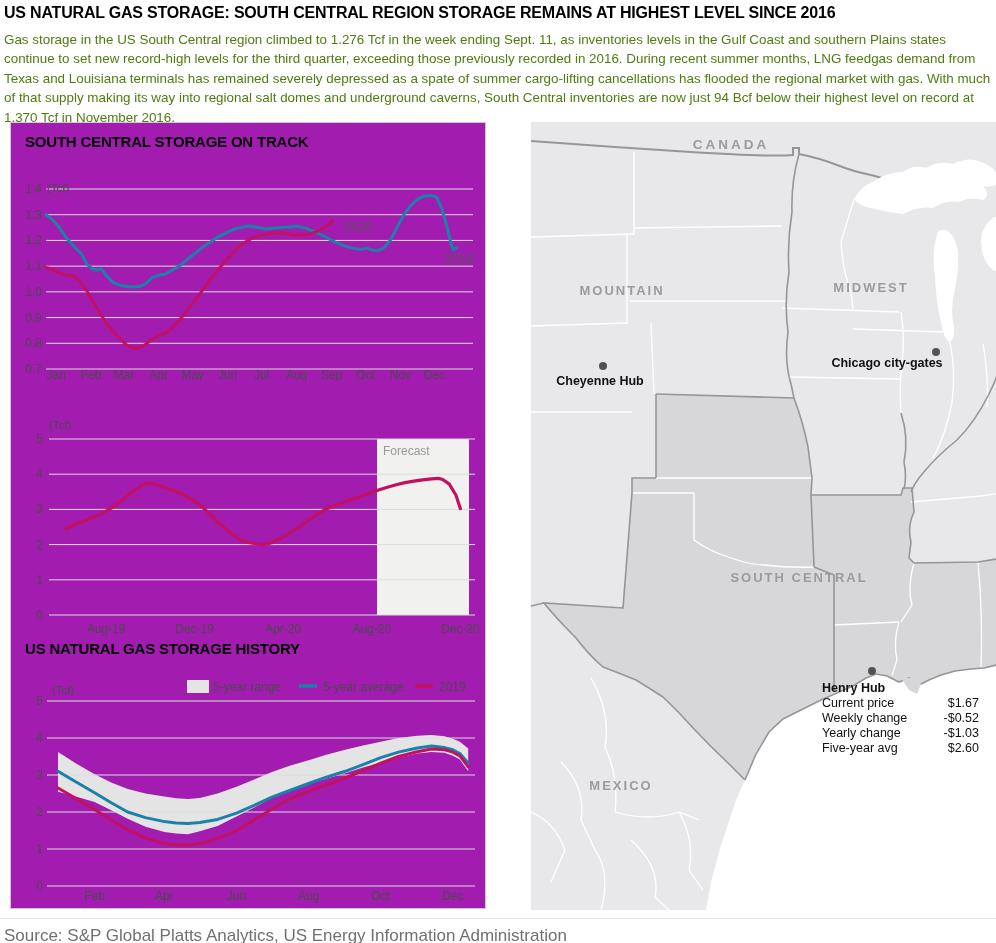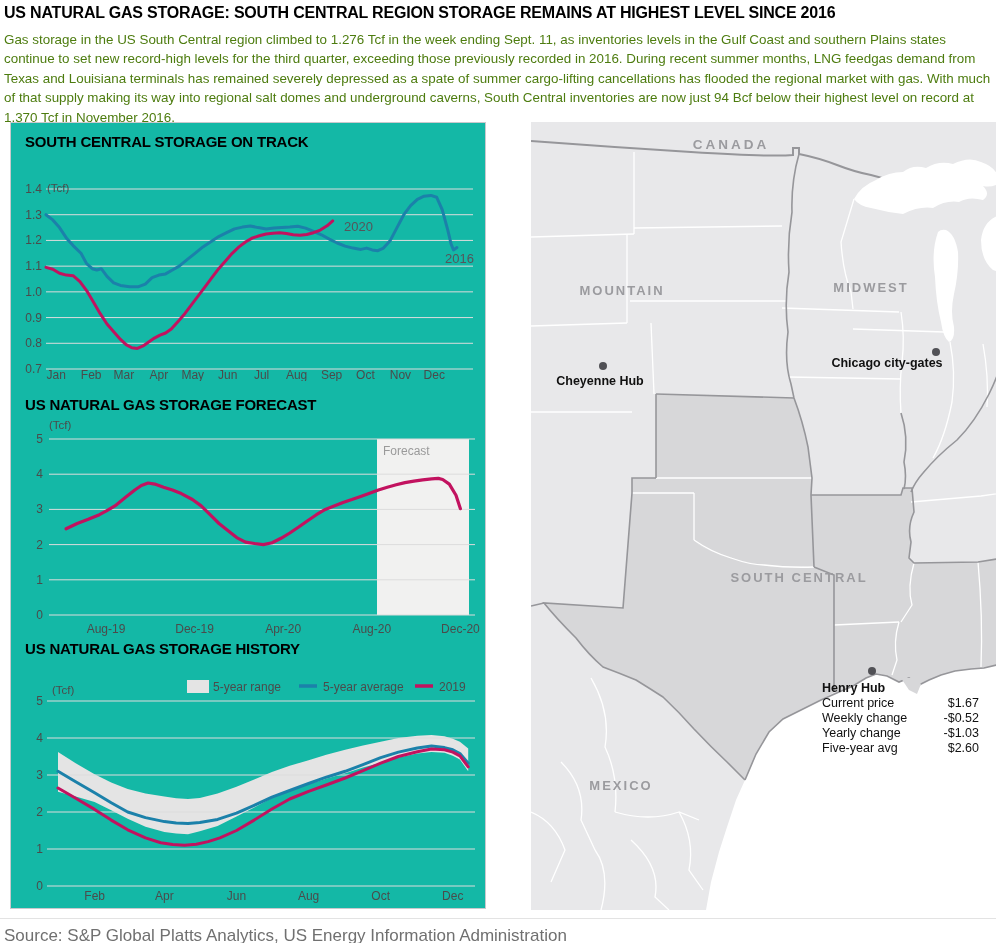--- a/index.html
+++ b/index.html
@@ -1,19 +1,19 @@
 <!DOCTYPE html>
 <html><head>
 <meta charset="utf-8">
 <style>
   html,body{margin:0;padding:0;background:#fff;}
   body{font-family:"Liberation Sans","DejaVu Sans",sans-serif;width:996px;height:943px;position:relative;overflow:hidden;}
   .headline{position:absolute;left:4px;top:4px;width:988px;font-size:16px;font-weight:bold;color:#000;letter-spacing:-0.2px;}
   .bodytext{position:absolute;left:4px;top:30px;width:989px;font-size:13.4px;line-height:19.4px;color:#4d7c0f;}
-  .chart-panel{position:absolute;left:10px;top:122px;width:476px;height:787px;border:1px solid #c9c9cd;background:#14b8a6;box-sizing:border-box;}
+  .chart-panel{position:absolute;left:10px;top:122px;width:476px;height:787px;border:1px solid #c9c9cd;background:#a21caf;box-sizing:border-box;}
   .map-panel{position:absolute;left:487px;top:122px;width:509px;height:788px;margin-left:44px;}
   .chart-title{position:absolute;left:14px;font-size:15px;font-weight:bold;color:#000;line-height:19px;letter-spacing:-0.2px;}
   .chart-svg{position:absolute;left:0;}
   .footer-rule{position:absolute;left:0;top:918px;width:996px;height:1px;background:#e3e3e3;}
   .source{position:absolute;left:4px;top:926px;font-size:17px;color:#707070;}
   svg text{font-family:"Liberation Sans","DejaVu Sans",sans-serif;}
 </style>
 </head>
 <body>
 
@@ -53,21 +53,20 @@
       <text x="320.5780821917808" y="200" font-size="12" fill="#4b4b4b" text-anchor="middle">Sep</text>
       <text x="354.44109589041096" y="200" font-size="12" fill="#4b4b4b" text-anchor="middle">Oct</text>
       <text x="389.4328767123288" y="200" font-size="12" fill="#4b4b4b" text-anchor="middle">Nov</text>
       <text x="423.2958904109589" y="200" font-size="12" fill="#4b4b4b" text-anchor="middle">Dec</text>
       <path d="M35.0,35.7 L41.8,40.9 L48.5,48.6 L55.3,58.9 L62.1,66.6 L70.0,74.3 L75.6,84.6 L81.3,89.7 L85.8,91.0 L90.3,89.7 L96.0,97.4 L102.7,103.9 L109.5,106.4 L118.5,107.7 L127.6,107.7 L134.3,105.1 L141.1,98.7 L147.9,96.1 L154.6,94.9 L161.4,91.0 L168.2,87.1 L176.1,80.7 L184.0,74.3 L191.9,67.9 L199.8,62.7 L207.7,57.6 L215.6,53.7 L223.5,49.9 L231.4,48.1 L239.3,47.0 L247.2,48.6 L255.1,49.9 L263.0,49.1 L270.9,48.6 L278.8,48.1 L286.7,47.3 L294.6,49.1 L302.5,52.4 L310.4,55.8 L318.3,60.1 L326.2,64.0 L334.1,67.1 L342.0,69.1 L349.9,70.4 L355.6,69.1 L361.2,70.9 L366.9,71.7 L372.5,69.1 L379.3,61.4 L386.0,48.6 L392.8,35.7 L399.6,26.7 L406.4,20.3 L413.1,17.2 L419.9,16.4 L425.6,18.2 L431.2,30.6 L436.8,51.1 L440.2,65.3 L442.5,70.9 L445.9,68.6" fill="none" stroke="#1b81aa" stroke-width="3" stroke-linejoin="round" stroke-linecap="round"></path>
       <path d="M35.0,88.4 L41.8,90.2 L48.5,94.3 L55.3,96.1 L62.1,96.7 L68.9,102.6 L75.6,111.6 L82.4,123.1 L89.2,134.7 L96.0,145.0 L102.7,152.7 L109.5,160.4 L115.1,165.6 L120.8,168.7 L126.4,169.4 L132.1,166.9 L137.7,163.0 L143.4,159.1 L149.0,156.1 L154.6,154.0 L160.3,150.1 L167.1,142.4 L173.8,134.7 L180.6,125.7 L187.4,116.7 L194.2,107.7 L200.9,98.7 L207.7,89.7 L214.5,82.0 L221.2,74.3 L228.0,67.9 L234.8,62.7 L241.6,58.9 L248.3,56.8 L255.1,55.0 L261.9,54.2 L268.7,53.7 L275.4,54.5 L282.2,55.8 L289.0,56.3 L295.7,55.5 L302.5,53.7 L309.3,51.1 L316.1,46.8 L321.7,41.9" fill="none" stroke="#c2125f" stroke-width="3" stroke-linejoin="round" stroke-linecap="round"></path>
       <text x="333" y="52" font-size="13" fill="#55555a">2020</text>
       <text x="434" y="84" font-size="13" fill="#55555a">2016</text>
     </svg>
 
-  <div class="chart-title" style="top:272px;">US NATURAL GAS STORAGE FORECAST</div>
   <svg id="svgB" class="chart-svg" style="top:290px;" width="474" height="226" viewBox="0 0 474 226">
       <rect x="366" y="26" width="92" height="176" fill="#f1f1f0"></rect>
       <line x1="38" y1="26" x2="464" y2="26" stroke="#dcdcdc" stroke-width="1"></line>
       <text x="32" y="30" font-size="12" fill="#4b4b4b" text-anchor="end">5</text>
       <line x1="38" y1="61.19999999999999" x2="464" y2="61.19999999999999" stroke="#dcdcdc" stroke-width="1"></line>
       <text x="32" y="65.19999999999999" font-size="12" fill="#4b4b4b" text-anchor="end">4</text>
       <line x1="38" y1="96.39999999999999" x2="464" y2="96.39999999999999" stroke="#dcdcdc" stroke-width="1"></line>
       <text x="32" y="100.39999999999999" font-size="12" fill="#4b4b4b" text-anchor="end">3</text>
       <line x1="38" y1="131.6" x2="464" y2="131.6" stroke="#dcdcdc" stroke-width="1"></line>
       <text x="32" y="135.6" font-size="12" fill="#4b4b4b" text-anchor="end">2</text>

